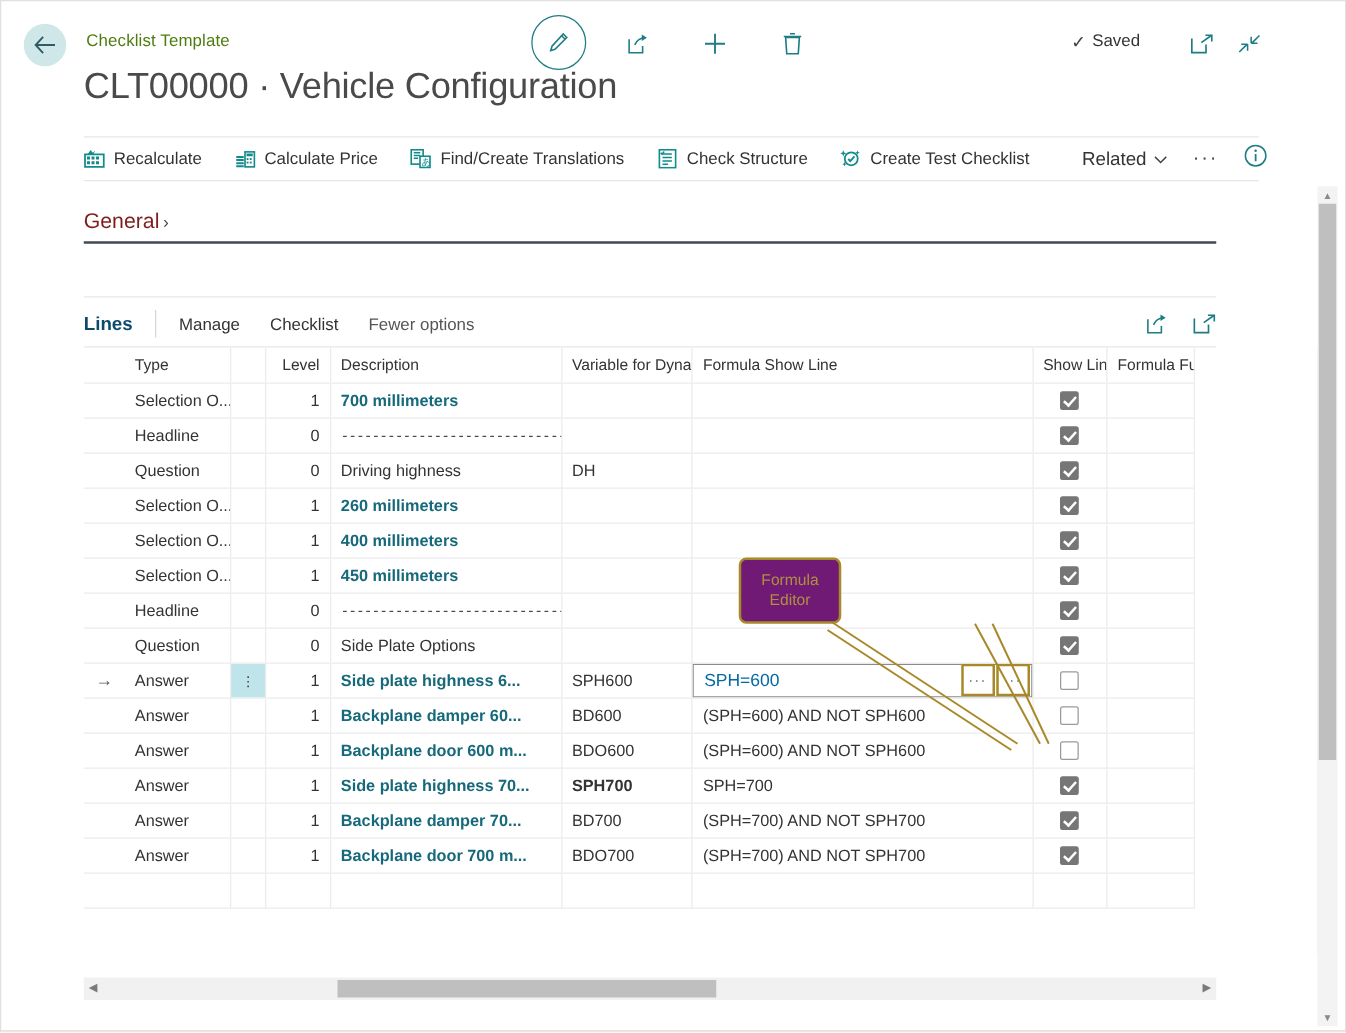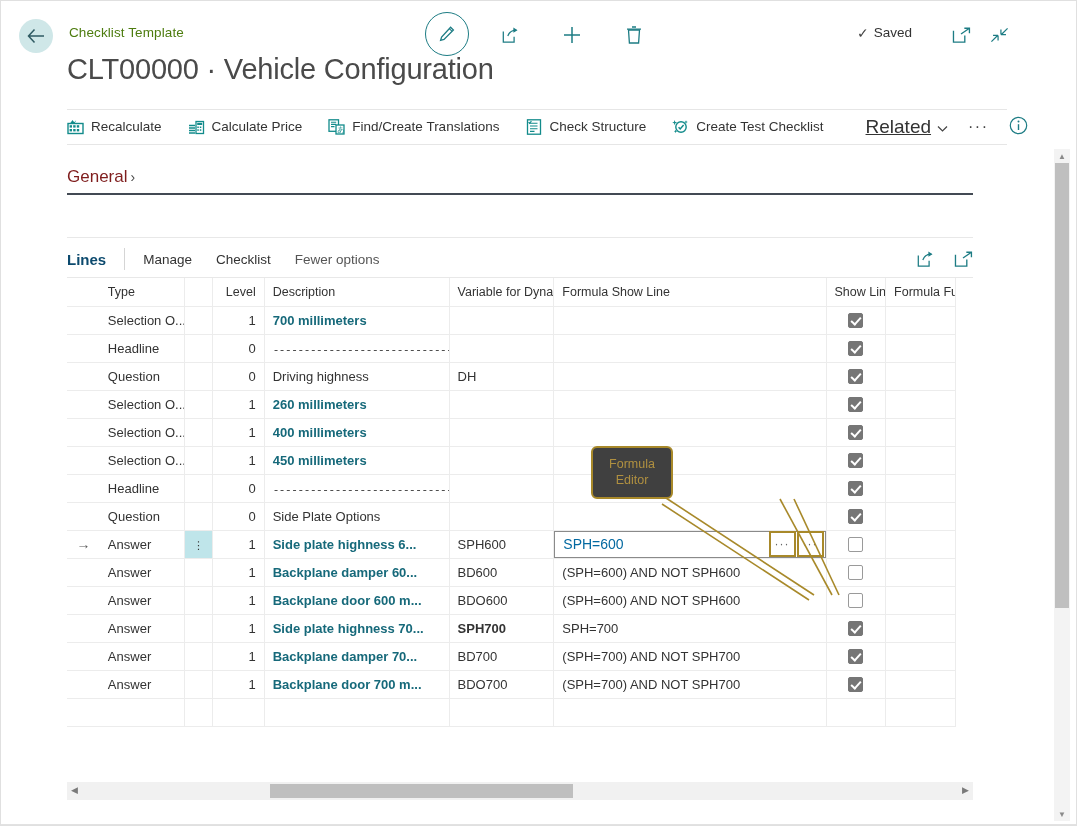--- a/index.html
+++ b/index.html
@@ -76,21 +76,21 @@
     display: flex; align-items: center;
   }
   .act {
     display: flex; gap: 7px;
     margin-right: 26px; cursor: pointer;
     font-size: 13.5px; color: #333; white-space: nowrap;
   }
   .act .gi { width: 17px; height: 17px; display: flex; align-items: center; justify-content: center; }
   .act-sep { width: 1px; height: 20px; background: #d8d8d8; margin: 0 14px 0 2px; }
   .act-related { display: flex; align-items: flex-start; gap: 6px; cursor: pointer;
-    font-size: 19px; color: #333; margin-right: 20px; text-decoration: underline;}
+    font-size: 15px; color: #333; margin-right: 20px;}
   .act-dots { cursor: pointer; color: #444; font-size: 16px; letter-spacing: 1.5px; margin-right: 20px; }
   .act-info { margin-left: auto; cursor: pointer; }
 
   
   .gen-head {
     position: absolute; left: 66px; top: 166px;
     display: flex; align-items: baseline; gap: 3px; cursor: pointer;
   }
   .gen-head .t { font-size: 17px; color: #7f1d1d; font-weight: 400; }
   .gen-head .chev { color: #4a4a4a; font-size: 14px; }
@@ -190,21 +190,21 @@
   .assist {
     width: 27px; height: 26px; margin-right: 1px;
     border: 2px solid #a8892a; background: #fff;
     display: flex; align-items: center; justify-content: center;
     color: #666; font-size: 12px; letter-spacing: 1px; cursor: pointer;
   }
 
   
   .callout {
     position: absolute; border: 2px solid #a8892a; border-radius: 6px;
-    background: #404040; color: #b09040; text-align: center;
+    background: #701a75; color: #b09040; text-align: center;
     font-size: 12.5px; line-height: 16px; padding: 8px 6px;
   }
   #callout-formula { left: 590px; top: 445px; width: 82px; height: 53px; }
   #callout-variable { left: 740px; top: 445px; width: 108px; height: 53px; }
   .callout-svg { position: absolute; left: 0; top: 0; pointer-events: none; }
 
   
   .vsb-inner {
     position: absolute; right: 7px; top: 277px;
     width: 15px; height: 486px; background: #f2f2f2;

